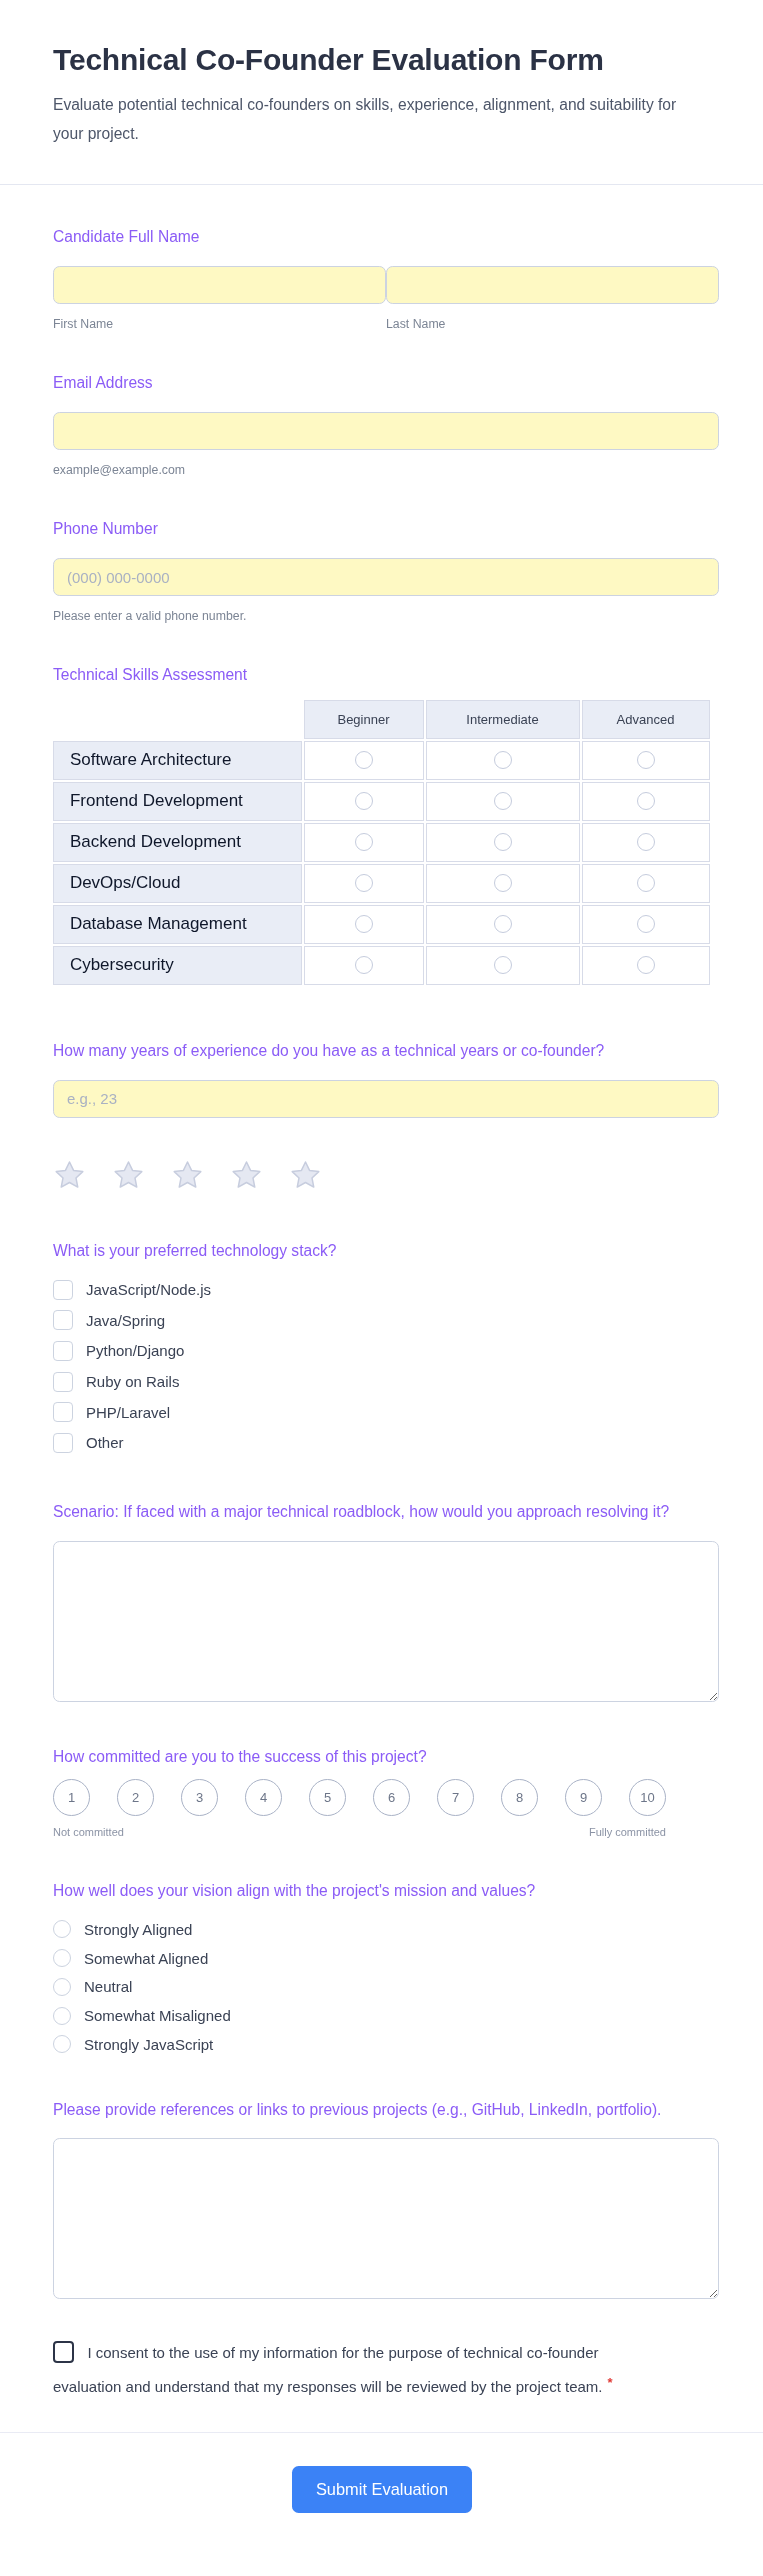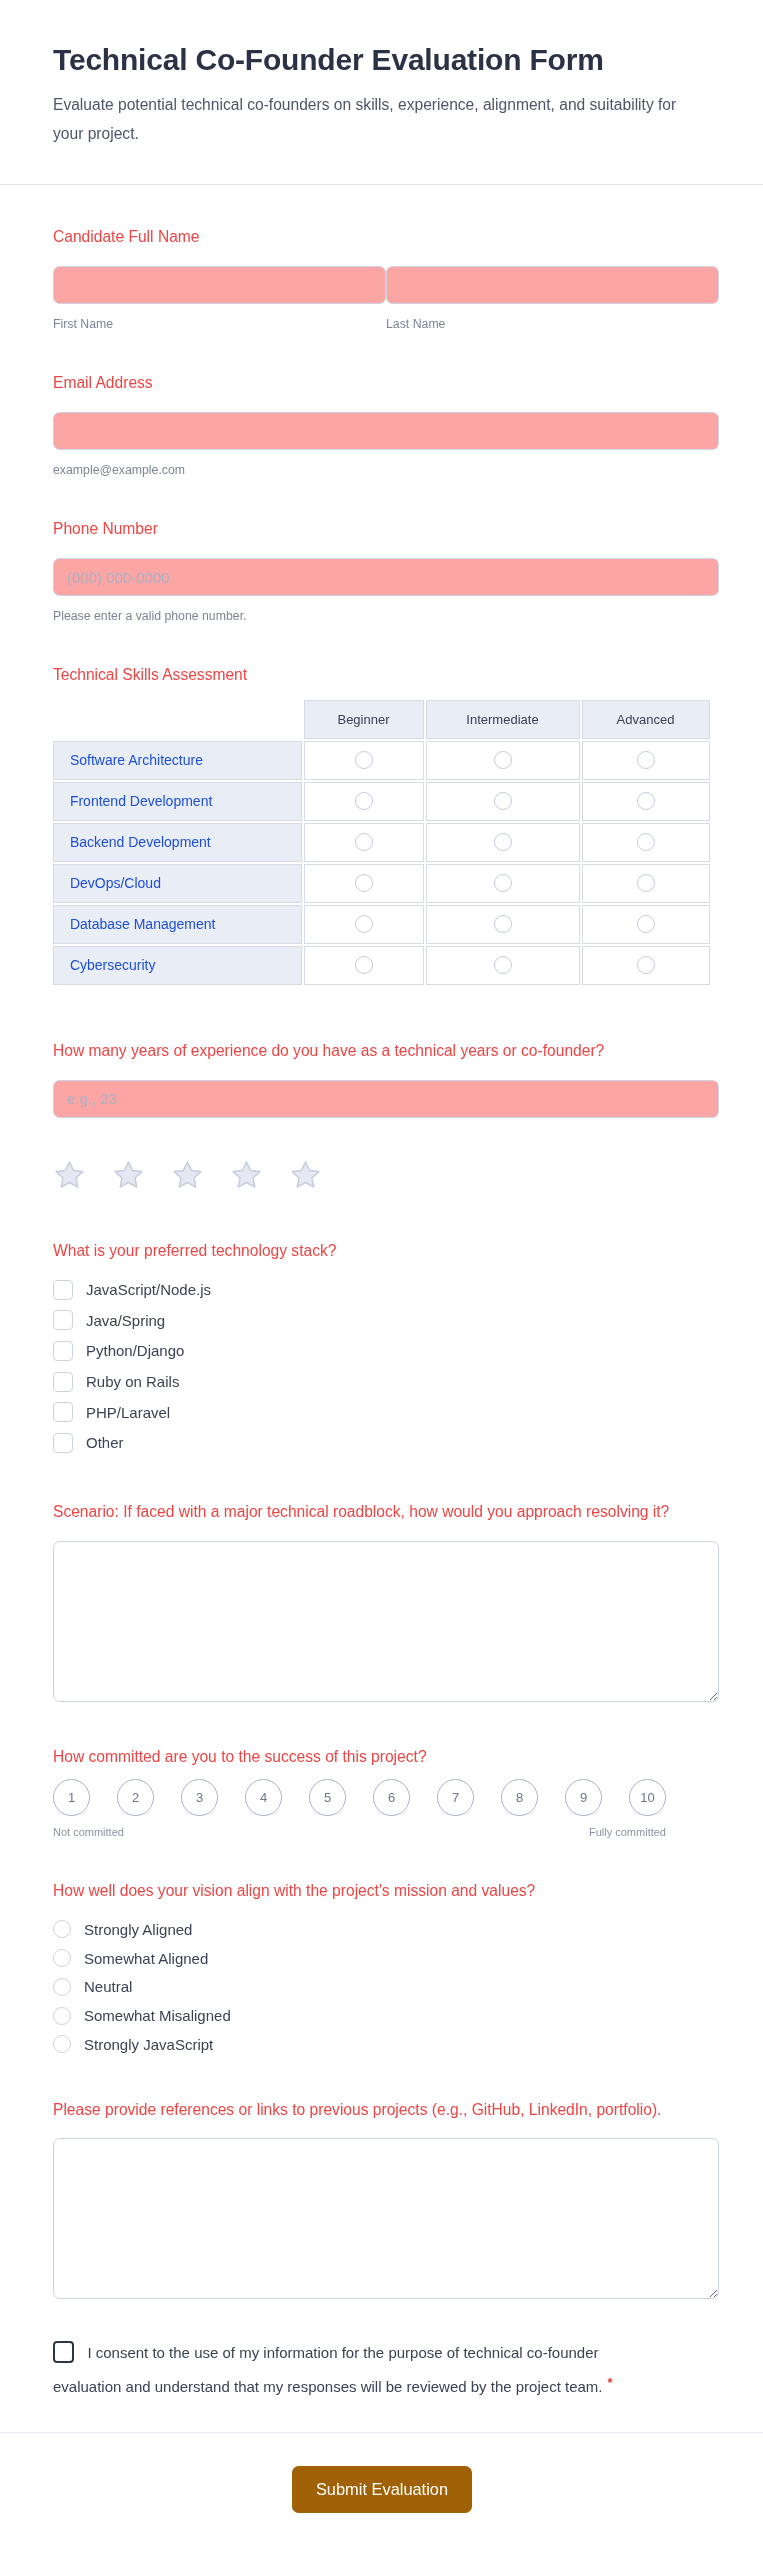--- a/index.html
+++ b/index.html
@@ -7,37 +7,37 @@
   .page{width:764px;background:#fff;min-height:2576px;box-sizing:border-box;}
 
   
   .form-header{padding:43px 45px 36px 53px;border-bottom:1.6px solid #e4e7f1;}
   .form-title{font-size:30px;font-weight:700;color:#2b3245;margin:0 0 13px 0;letter-spacing:-0.2px;}
   .form-subtitle{font-size:15.6px;line-height:29px;color:#4d5669;max-width:624px;}
 
   
   .form-body{padding:0 45px 0 53px;}
   .q{margin-top:41px;}
-  .q-label{font-size:15.6px;font-weight:500;color:#ef4444;line-height:22px;margin-bottom:18px;}
+  .q-label{font-size:15.6px;font-weight:500;color:#8b5cf6;line-height:22px;margin-bottom:18px;}
   .q-label.tight{margin-bottom:11.5px;}
   .q-label.narrow{max-width:624px;}
 
   .row2{display:flex;}
   .col{flex:1;}
-  input[type=text]{box-sizing:border-box;height:38px;width:100%;border:1.6px solid #ccd3e1;border-radius:6.6px;background:#fca5a5;font-family:inherit;font-size:15px;color:#394357;padding:8px 13px;outline:none;}
+  input[type=text]{box-sizing:border-box;height:38px;width:100%;border:1.6px solid #ccd3e1;border-radius:6.6px;background:#fef9c3;font-family:inherit;font-size:15px;color:#394357;padding:8px 13px;outline:none;}
   input[type=text]::placeholder{color:#a9b1c3;}
   .half{width:320px;}
   .sublabel{font-size:12.3px;color:#7c8595;margin-top:13px;}
 
   
   .matrix{border-collapse:separate;border-spacing:2.5px;margin-left:-2.5px;}
   .matrix th,.matrix td{border:0.8px solid #d7dbe8;box-sizing:border-box;}
   .matrix th{background:#e9edf6;height:39px;font-size:13px;font-weight:400;color:#3a4254;text-align:center;}
   .matrix th.blank{background:transparent;border:none;}
-  .matrix td.m-label{background:#e9edf6;font-size:14px;color:#1d4ed8;padding-left:16.4px;height:39px;}
+  .matrix td.m-label{background:#e9edf6;font-size:17px;color:#0f172a;padding-left:16.4px;height:39px;}
   .matrix td.m-cell{background:#fff;text-align:center;height:39px;width:auto;}
   .radio-dot{display:inline-block;width:18px;height:18px;border:1.6px solid #c5ccdd;border-radius:50%;background:#fff;box-sizing:border-box;vertical-align:middle;}
 
   
   .stars{display:flex;gap:26px;margin-top:23px;}
   .star svg{display:block;}
 
   
   .opt{display:flex;align-items:center;margin-bottom:10.7px;cursor:pointer;}
   .checkbox{width:20px;height:20px;border:1.6px solid #ccd3e0;border-radius:4.1px;background:#fff;box-sizing:border-box;margin-right:13px;flex:0 0 auto;}
@@ -52,21 +52,21 @@
   .scale-circle{width:37px;height:37px;border:1.6px solid #a9b2c6;border-radius:50%;box-sizing:border-box;display:flex;align-items:center;justify-content:center;font-size:13px;color:#6d7689;background:#fff;cursor:pointer;}
   .scale-labels{display:flex;justify-content:space-between;margin-top:10px;font-size:11px;color:#8b93a5;}
 
   
   .consent{margin-top:36px;font-size:15px;line-height:30px;color:#3a4254;max-width:575px;}
   .consent-box{display:inline-block;width:21.4px;height:21.4px;border:2.5px solid #2c3447;border-radius:4.1px;background:#fff;box-sizing:border-box;vertical-align:-5px;margin-right:13px;cursor:pointer;}
   .req{color:#e03a36;font-weight:700;font-size:13px;vertical-align:5px;margin-left:5px;}
 
   
   .form-footer{margin-top:30px;border-top:1.6px solid #e9ebf4;padding:33px 0 41px 0;}
-  .submit-btn{display:block;margin:0 auto;width:180px;height:47px;background:#a16207;color:#fff;border:none;border-radius:6.6px;font-family:inherit;font-size:16.4px;font-weight:500;cursor:pointer;}
+  .submit-btn{display:block;margin:0 auto;width:180px;height:47px;background:#3b82f6;color:#fff;border:none;border-radius:6.6px;font-family:inherit;font-size:16.4px;font-weight:500;cursor:pointer;}
 </style>
 </head>
 <body>
 
 <div class="page">
 
   <div class="form-header">
     <h1 class="form-title">Technical Co-Founder Evaluation Form</h1>
     <div class="form-subtitle">Evaluate potential technical co-founders on skills, experience, alignment, and suitability for your project.</div>
   </div>

